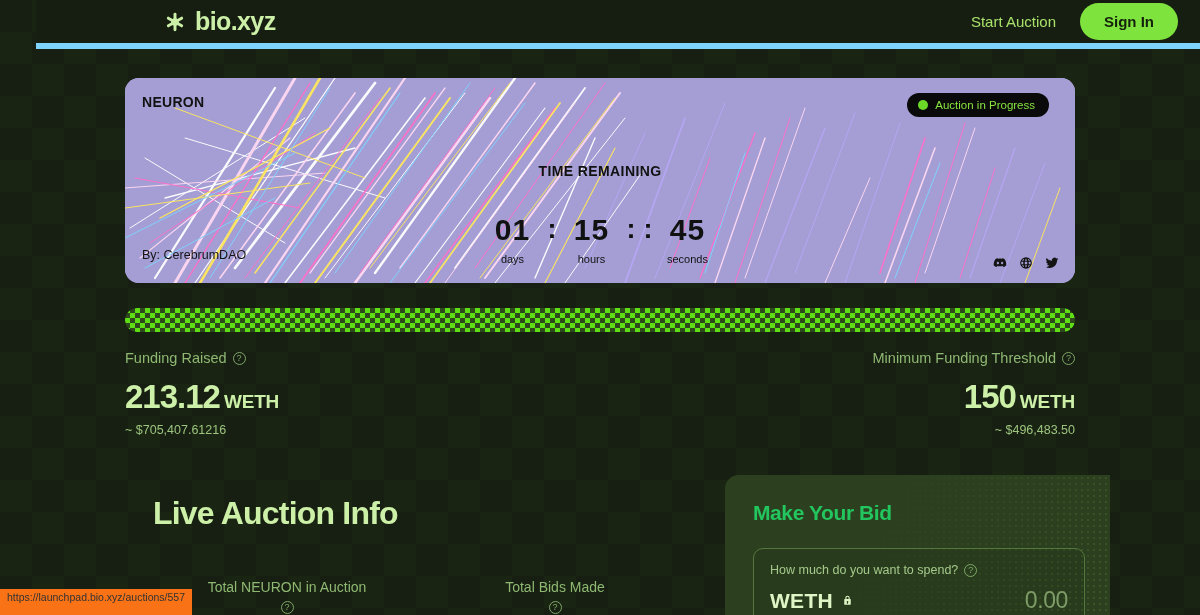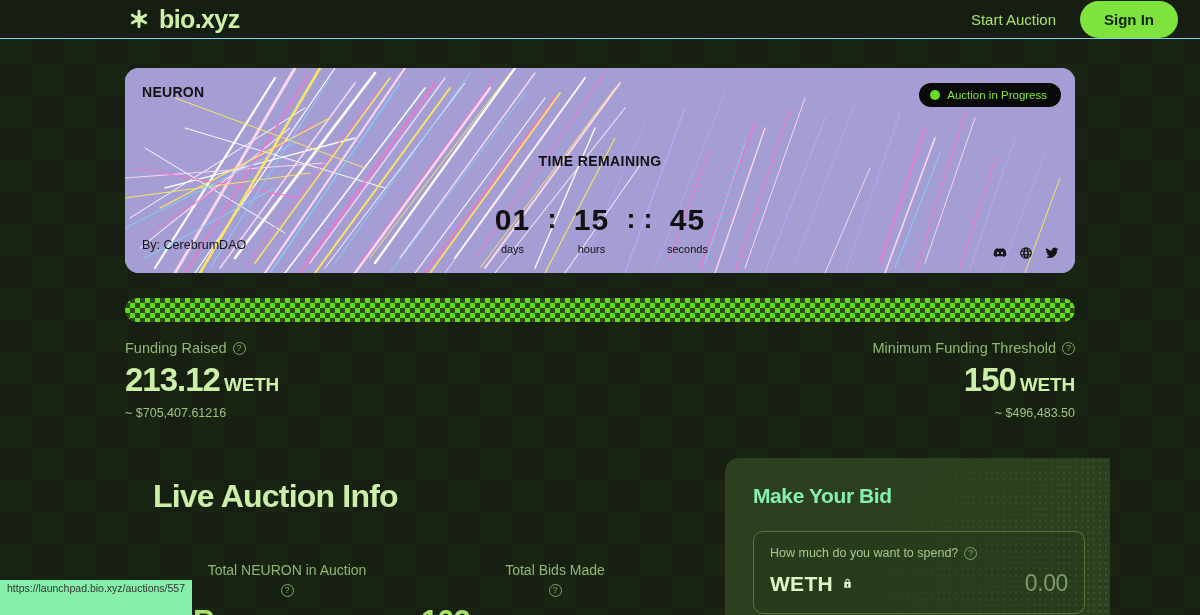--- a/index.html
+++ b/index.html
@@ -32,27 +32,28 @@
 
   .page {
     position: relative;
     z-index: 1;
     width: 1200px;
     height: 615px;
   }
 
   
   .header {
-    height: 39px;
+    height: 49px;
     background: #151e10;
-    border-bottom: 1px solid #7dd3fc;
+    border-bottom: 6px solid #7dd3fc;
     display: flex;
     align-items: center;
     padding: 0 22px 0 0;
     position: relative;
+    margin-left: 36px;
   }
   .brand {
     display: flex;
     align-items: center;
     gap: 9px;
     margin-left: 128px;
   }
   .brand-mark {
     width: 22px; height: 22px;
     display: block;
@@ -115,21 +116,21 @@
     letter-spacing: .3px;
   }
   .banner-by {
     position: absolute;
     bottom: 21px; left: 17px;
     font-size: 12.5px;
     color: #141414;
   }
   .status-pill {
     position: absolute;
-    top: 15px; right: 14px;
+    top: 15px; right: 26px;
     background: #0a0a0a;
     border-radius: 999px;
     padding: 6px 14px 6px 11px;
     display: flex;
     align-items: center;
     gap: 7px;
     cursor: pointer;
   }
   .status-dot {
     width: 10px; height: 10px;
@@ -215,21 +216,21 @@
   .fund-right { text-align: right; }
   .fund-label {
     font-size: 14.5px;
     color: #8fb873;
     display: flex;
     align-items: center;
     gap: 6px;
   }
   .fund-right .fund-label { justify-content: flex-end; }
   .fund-value {
-    margin-top: 7px;
+    margin-top: 14px;
     display: flex;
     align-items: baseline;
     gap: 4px;
     color: #cdf0a8;
     text-align: center;
   }
   .fund-right .fund-value { justify-content: flex-end; }
   .fund-num {
     font-size: 33px;
     font-weight: bold;
@@ -313,21 +314,21 @@
     background-image: radial-gradient(rgba(150,220,90,.16) 1px, transparent 1px);
     background-size: 6px 6px;
     -webkit-mask-image: linear-gradient(115deg, transparent 35%, #000 100%);
     mask-image: linear-gradient(115deg, transparent 35%, #000 100%);
     pointer-events: none;
   }
   .bid-panel-inner { position: relative; }
   .bid-title {
     font-size: 21px;
     font-weight: bold;
-    color: #86efac;
+    color: #22c55e;
     letter-spacing: -0.4px;
   }
   .bid-box {
     margin-top: 23px;
     border: 1px solid #55773e;
     border-radius: 10px;
     padding: 14px 16px 16px;
     background: rgba(18,30,12,.12);
   }
   .bid-q {
@@ -357,24 +358,24 @@
     font-size: 23px;
     color: #7e9c68;
     letter-spacing: -.4px;
   }
 
   
   .status-bar {
     position: absolute;
     left: 0;
     bottom: 0;
-    background: #86efac;
+    background: #f97316;
     color: #333;
     font-size: 10.5px;
-    padding: 2px 7px 21px;
+    padding: 2px 7px 12px;
     font-family: "Liberation Sans", sans-serif;
     z-index: 50;
     white-space: nowrap;
   }
 </style>
 </head>
 <body>
 
 <div class="page-texture"></div>
 

